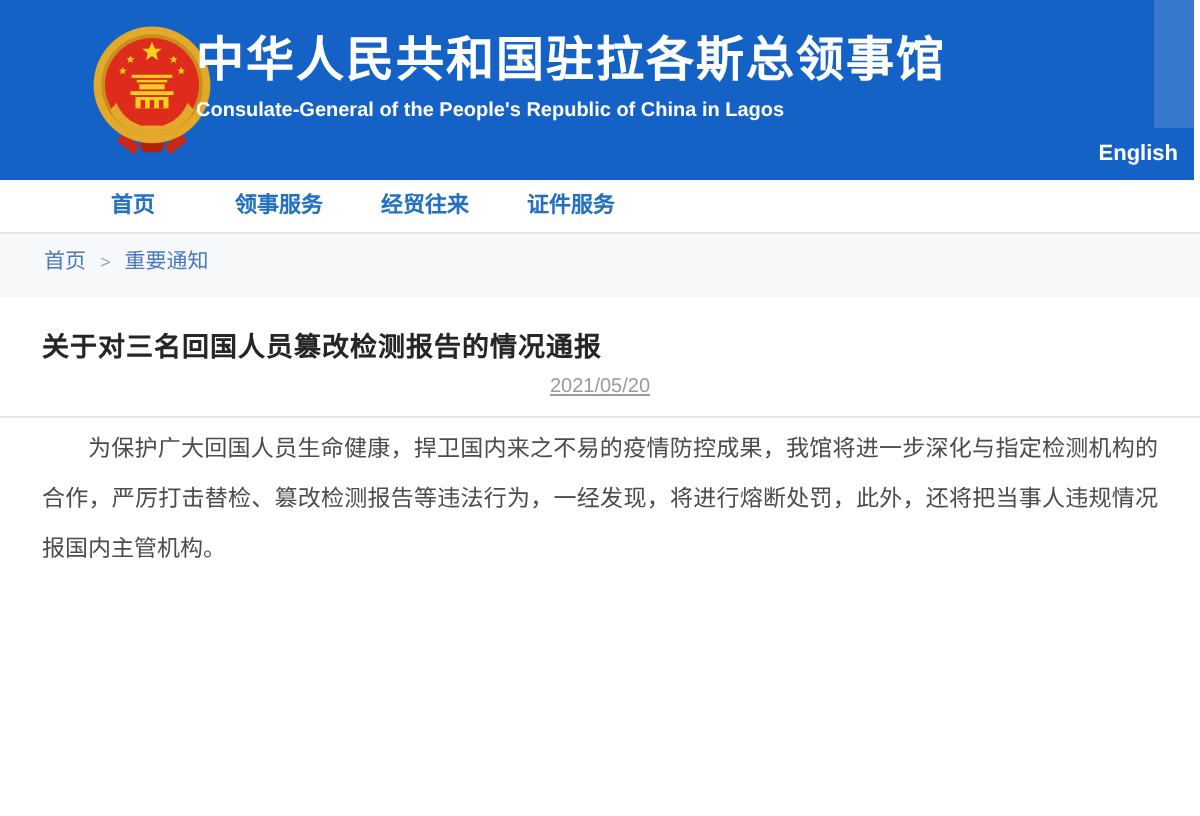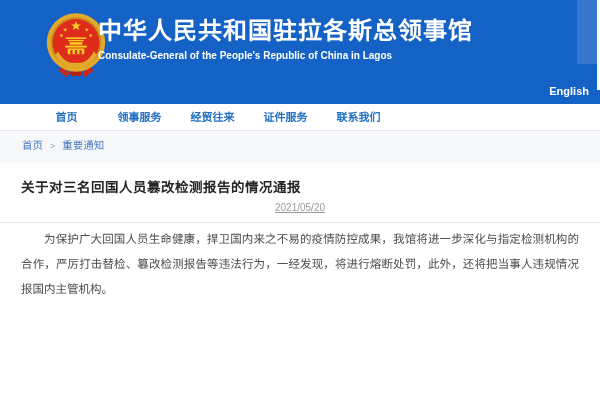--- a/index.html
+++ b/index.html
@@ -8,21 +8,21 @@
     width: 600px; height: 408px;
     font-family: "Liberation Sans", "DejaVu Sans", sans-serif;
     overflow: hidden;
     position: relative;
   }
   .page { width: 600px; height: 408px; background: #fff; }
 
   
   .banner {
     position: relative;
-    height: 104px;
+    height: 90px;
     background: #1562c6;
     color: #fff;
   }
   .emblem {
     position: absolute;
     left: 44px; top: 12px;
     width: 64px; height: 66px;
   }
   .titles { position: absolute; left: 98px; top: 16px; }
   .title-cn {
@@ -170,21 +170,20 @@
     <div class="banner-gutter"></div>
 
     <a class="english-link">English</a>
   </header>
 
   <nav class="nav">
     <div class="nav-item">首页</div>
     <div class="nav-item">领事服务</div>
     <div class="nav-item">经贸往来</div>
     <div class="nav-item">证件服务</div>
-    <div class="nav-item">联系我们</div>
   </nav>
 
   <div class="breadcrumb">
     <span class="crumb">首页</span><span class="crumb-sep">&gt;</span><span class="crumb">重要通知</span>
   </div>
 
   <main class="content">
     <h1 class="article-title">关于对三名回国人员篡改检测报告的情况通报</h1>
     <div class="article-date">2021/05/20</div>
     <hr class="rule">

